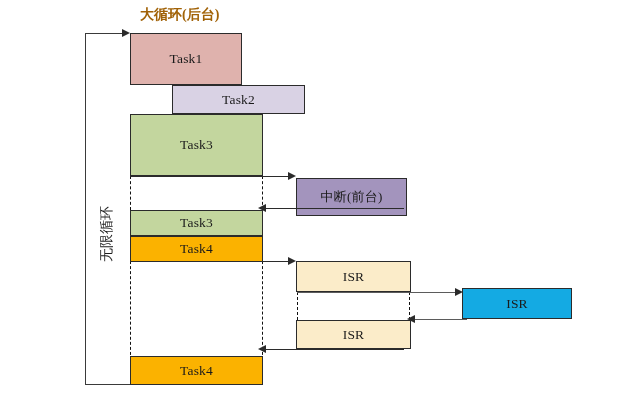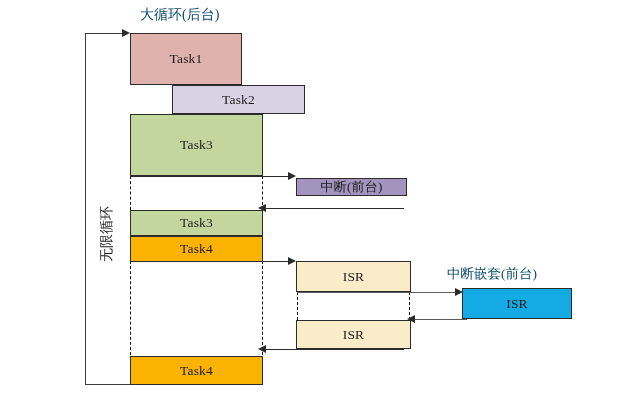--- a/index.html
+++ b/index.html
@@ -19,21 +19,22 @@
     border:1.3px solid #2b2b2b;
     display:flex;align-items:center;justify-content:center;
     font-size:13.5px;
     letter-spacing:.2px;
     white-space:nowrap;
   }
   .lbl{
     position:absolute;
     font-size:14px;
     white-space:nowrap;
-    color:#0c4a6e;
+    color:#a16207;
+    font-weight:bold;
   }
 
   
   .loopline{position:absolute;background:#3a3a3a;}
   .vloop{width:1.4px;}
   .hloop{height:1.4px;}
 
   .arrowhead-r{
     position:absolute;
     width:0;height:0;
@@ -96,34 +97,33 @@
 
   <div class="box" style="left:130px;top:210px;width:133px;height:26px;background:#c3d69e;">Task3</div>
 
   <div class="box" style="left:130px;top:236px;width:133px;height:26px;background:#fbb200;">Task4</div>
 
   <div class="box" style="left:130px;top:356px;width:133px;height:29px;background:#fbb200;">Task4</div>
 
   <div class="solidh" style="left:130px;top:176px;width:162px;"></div>
   <div class="arrowhead-r" style="left:288px;top:172px;"></div>
 
-  <div class="box" style="left:296px;top:178px;width:111px;height:18px;background:#a394bd;font-size:13px;">中断(前台)</div>
+  <div class="box" style="left:296px;top:178px;width:111px;height:38px;background:#a394bd;font-size:13px;">中断(前台)</div>
 
   <div class="solidh" style="left:262px;top:208px;width:142px;"></div>
   <div class="arrowhead-l" style="left:258px;top:204px;"></div>
 
   <div class="solidh" style="left:130px;top:261px;width:162px;"></div>
   <div class="arrowhead-r" style="left:288px;top:257px;"></div>
 
   <div class="box" style="left:296px;top:261px;width:115px;height:31px;background:#fbecc9;">ISR</div>
 
   <div class="dashv" style="left:297px;top:292px;height:28px;"></div>
   <div class="dashv" style="left:409px;top:292px;height:28px;"></div>
 
-  <div class="lbl" style="left:447px;top:265px;font-size:13.5px;">中断嵌套(前台)</div>
 
   <div class="grayh" style="left:297px;top:292px;width:164px;"></div>
   <div class="arrowhead-r" style="left:455px;top:288px;"></div>
 
   <div class="box" style="left:462px;top:288px;width:110px;height:31px;background:#14aae3;">ISR</div>
 
   <div class="grayh" style="left:411px;top:319px;width:56px;"></div>
   <div class="arrowhead-l" style="left:407px;top:315px;"></div>
 
   <div class="box" style="left:296px;top:320px;width:115px;height:29px;background:#fbecc9;">ISR</div>

